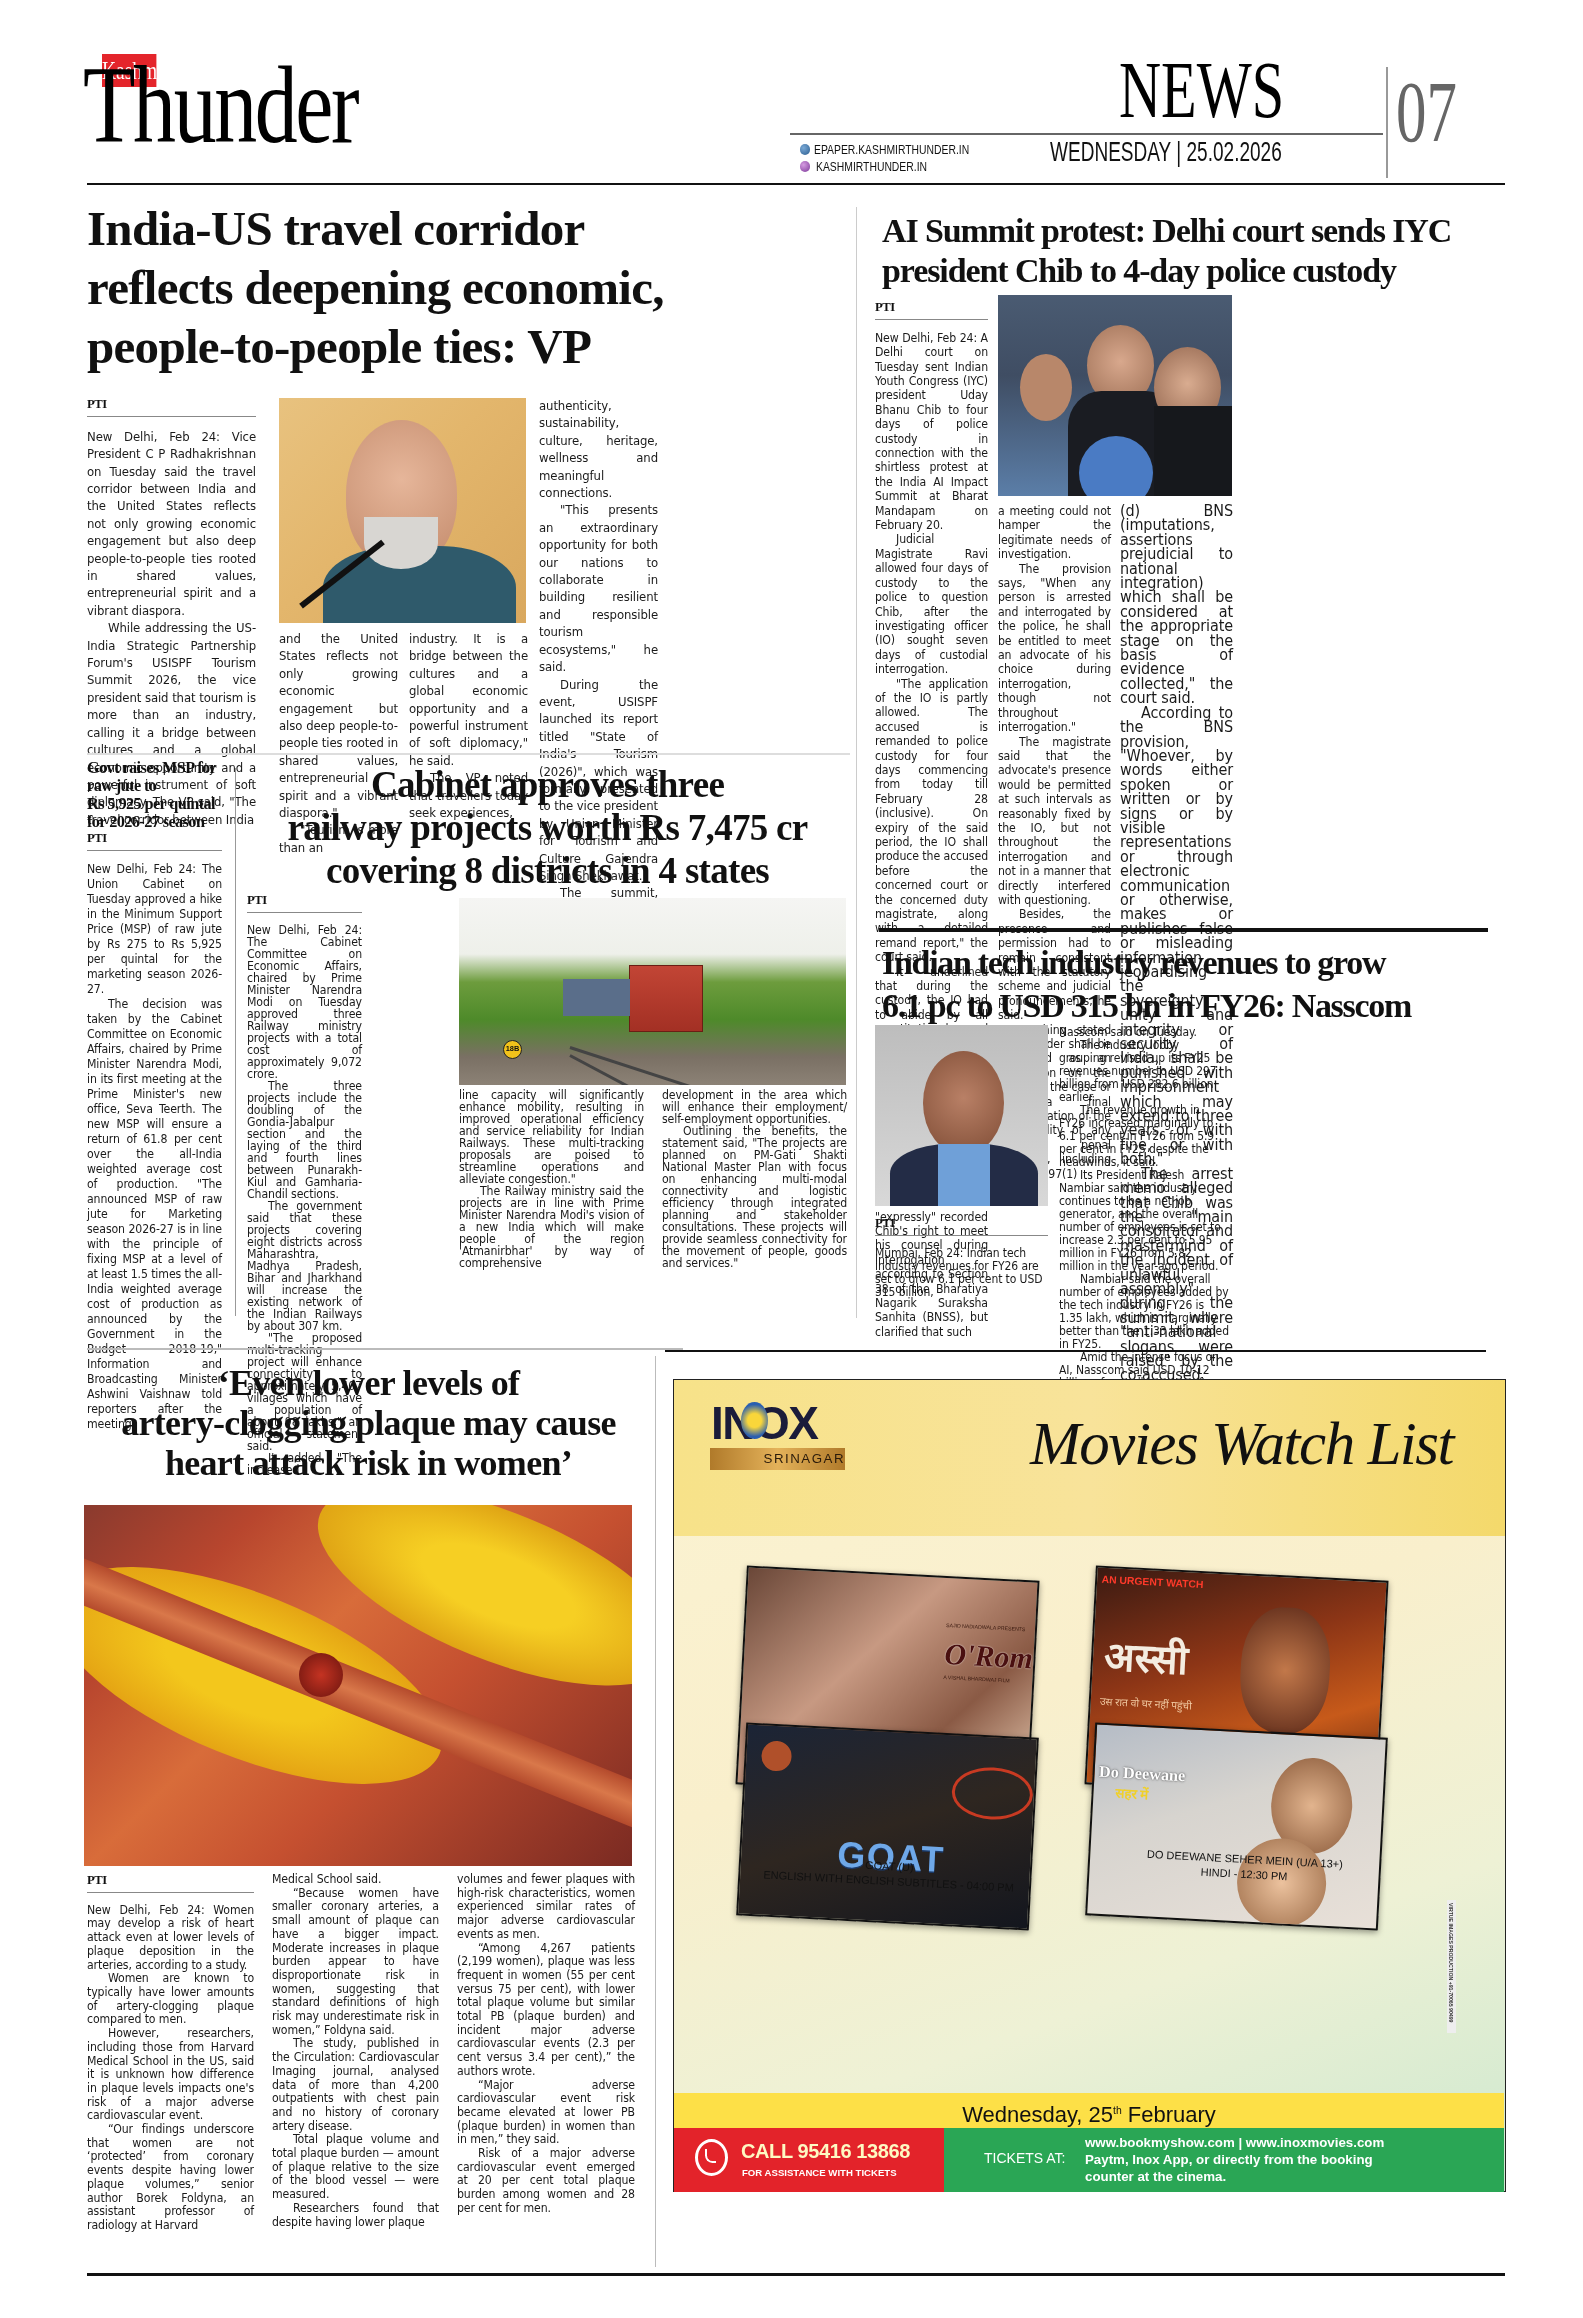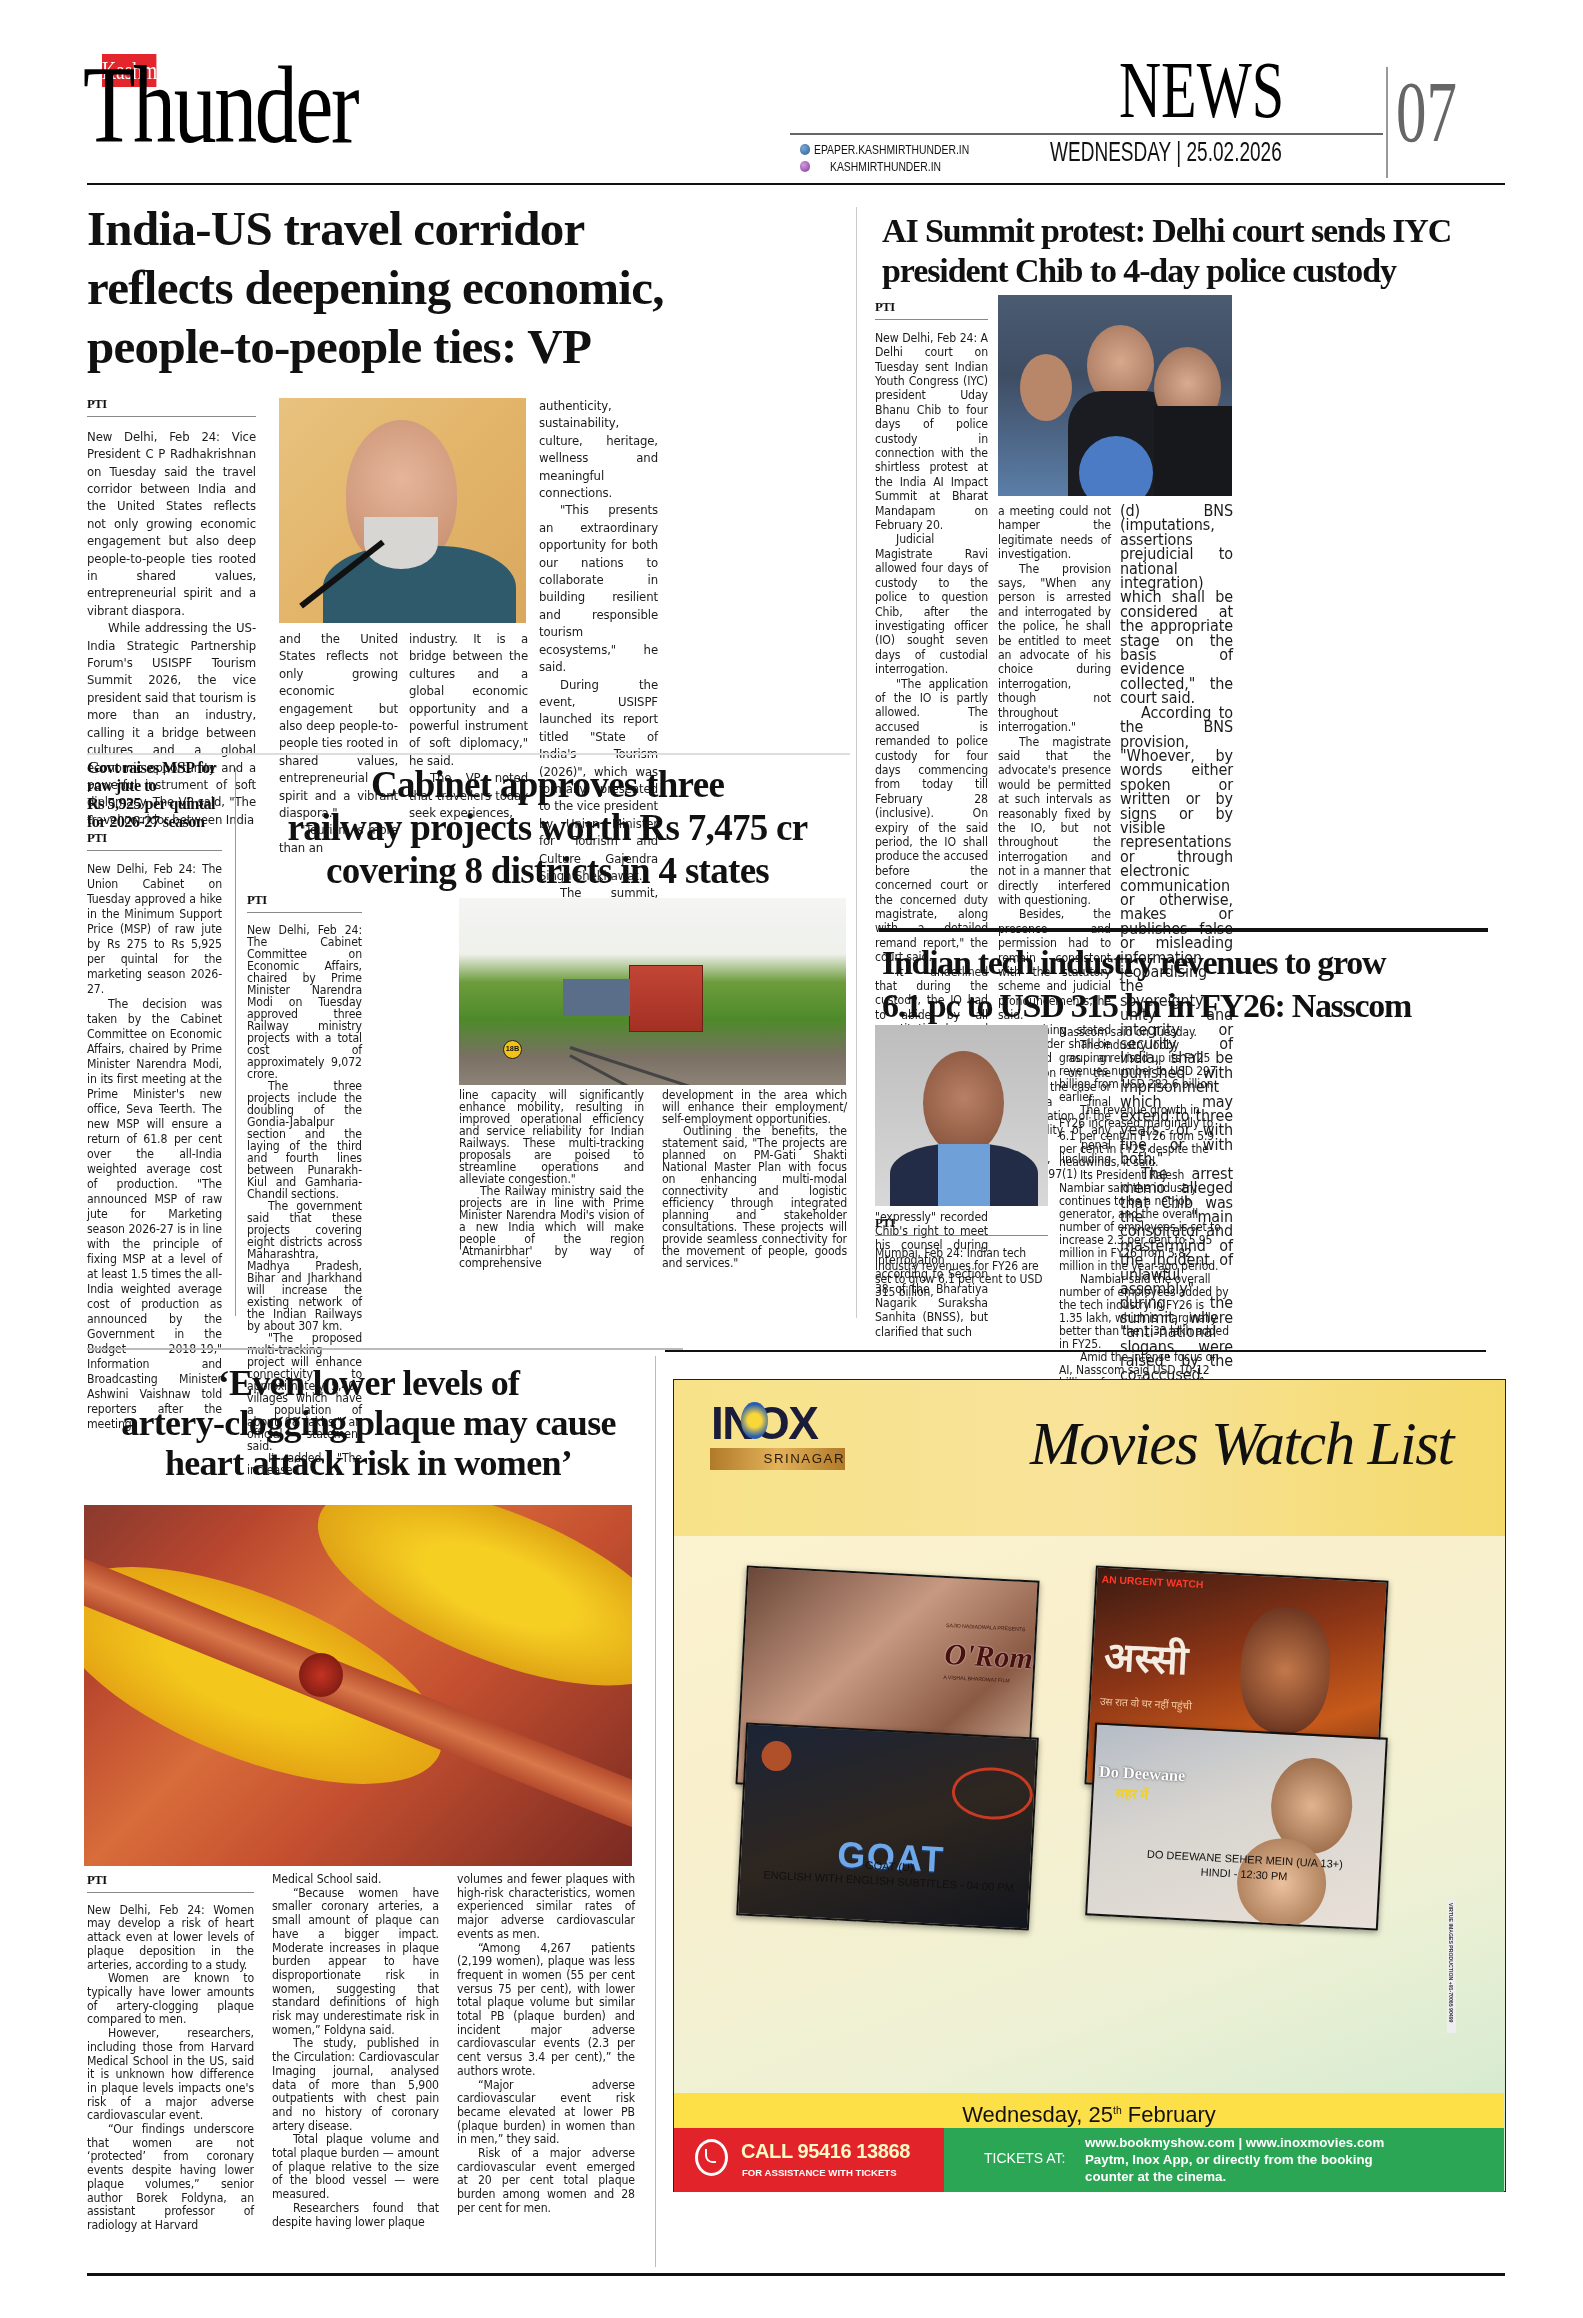--- a/index.html
+++ b/index.html
@@ -37,21 +37,21 @@
   <div class="logo-kashmir">Kashmir</div>
   <div class="logo-thunder">Thunder</div>
   <div class="news-title">NEWS</div>
   <div class="abs" style="left:1386px;top:67px;width:1.5px;height:111px;background:#999"></div>
   <div class="page-no">07</div>
   <div class="abs" style="left:790px;top:133px;width:593px;height:2.2px;background:#666"></div>
   <div class="abs" style="left:800px;top:142px;display:flex;align-items:center;gap:3.7px">
     <span style="width:10.4px;height:10.4px;border-radius:50%;background:radial-gradient(circle at 35% 35%,#7aa9d6,#2b5d8f);display:inline-block"></span>
     <span class="cond" style="font-size:13.3px;color:#111;transform:scaleX(.78);transform-origin:left;display:inline-block;white-space:nowrap">EPAPER.KASHMIRTHUNDER.IN</span>
   </div>
-  <div class="abs" style="left:800px;top:159px;display:flex;align-items:center;gap:20px">
+  <div class="abs" style="left:800px;top:159px;display:flex;align-items:center;gap:6px">
     <span style="width:10.4px;height:10.4px;border-radius:50%;background:radial-gradient(circle at 35% 35%,#d59be0,#7d3a9a);display:inline-block"></span>
     <span class="cond" style="font-size:13.3px;color:#111;transform:scaleX(.78);transform-origin:left;display:inline-block;white-space:nowrap">KASHMIRTHUNDER.IN</span>
   </div>
   <div class="abs cond" style="left:1050px;top:133px;font-size:28px;line-height:37px;color:#111;white-space:nowrap;transform:scaleX(.68);transform-origin:left">
     <span>WEDNESDAY</span>
     <span>|</span>
     <span>25.02.2026</span>
   </div>
   <div class="rule" style="left:87px;top:183px;width:1418px;height:2.2px"></div>
 </div>
@@ -230,21 +230,21 @@
     <div class="body" style="font-size:12.2px;line-height:13.7px">
       <p class="first">New Delhi, Feb 24: Women may develop a risk of heart attack even at lower levels of plaque deposition in the arteries, according to a study.</p>
       <p>Women are known to typically have lower amounts of artery-clogging plaque compared to men.</p>
       <p>However, researchers, including those from Harvard Medical School in the US, said it is unknown how difference in plaque levels impacts one's risk of a major adverse cardiovascular event.</p>
       <p>“Our findings underscore that women are not ‘protected’ from coronary events despite having lower plaque volumes,” senior author Borek Foldyna, an assistant professor of radiology at Harvard</p>
     </div>
   </div>
   <div class="col body" style="left:272px;top:1873px;width:167px;font-size:12.2px;line-height:13.7px">
     <p class="first">Medical School said.</p>
     <p>“Because women have smaller coronary arteries, a small amount of plaque can have a bigger impact. Moderate increases in plaque burden appear to have disproportionate risk in women, suggesting that standard definitions of high risk may underestimate risk in women,” Foldyna said.</p>
-    <p>The study, published in the Circulation: Cardiovascular Imaging journal, analysed data of more than 5,900 outpatients with chest pain and no history of coronary artery disease.</p>
+    <p>The study, published in the Circulation: Cardiovascular Imaging journal, analysed data of more than 4,200 outpatients with chest pain and no history of coronary artery disease.</p>
     <p>Total plaque volume and total plaque burden — amount of plaque relative to the size of the blood vessel — were measured.</p>
     <p>Researchers found that despite having lower plaque</p>
   </div>
   <div class="col body" style="left:457px;top:1873px;width:178px;font-size:12.2px;line-height:13.7px">
     <p class="first">volumes and fewer plaques with high-risk characteristics, women experienced similar rates of major adverse cardiovascular events as men.</p>
     <p>“Among 4,267 patients (2,199 women), plaque was less frequent in women (55 per cent versus 75 per cent), with lower total plaque volume but similar total PB (plaque burden) and incident major adverse cardiovascular events (2.3 per cent versus 3.4 per cent),” the authors wrote.</p>
     <p>“Major adverse cardiovascular event risk became elevated at lower PB (plaque burden) in women than in men,” they said.</p>
     <p>Risk of a major adverse cardiovascular event emerged at 20 per cent total plaque burden among women and 28 per cent for men.</p>
   </div>
 </div>

